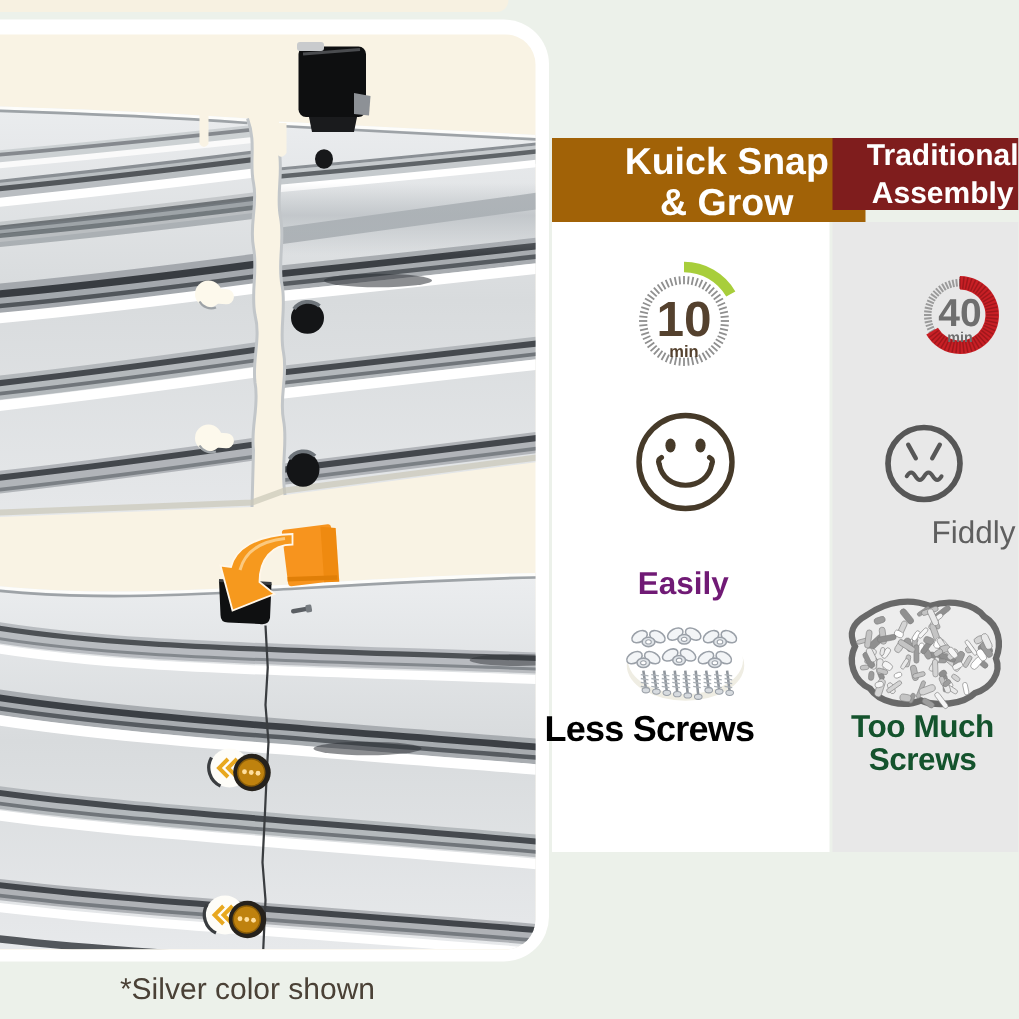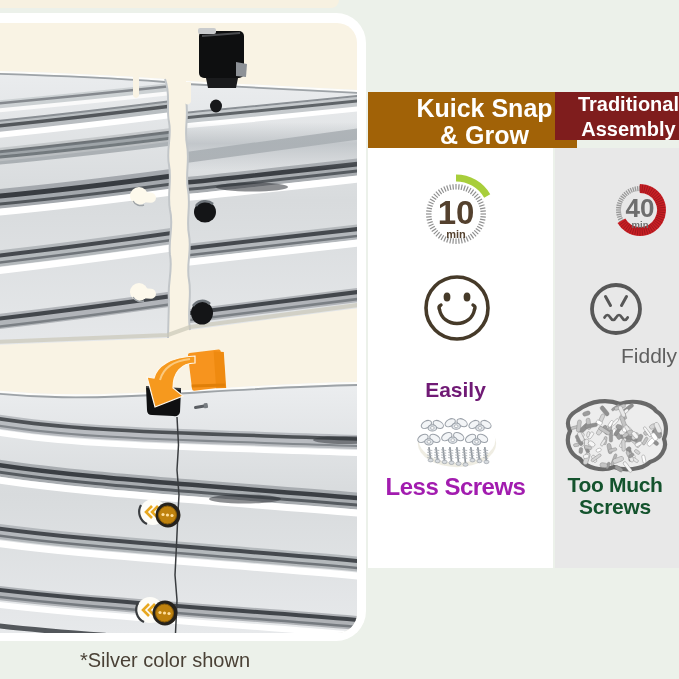--- a/index.html
+++ b/index.html
@@ -497,21 +497,21 @@
         <line x1="79.6" y1="38" x2="81.6" y2="54" stroke="#8f959c" stroke-width="2"></line>
         <line x1="77.6" y1="41" x2="83.6" y2="42" stroke="#aab0b6" stroke-width="1"></line>
         <line x1="77.6" y1="44" x2="83.6" y2="45" stroke="#aab0b6" stroke-width="1"></line>
         <line x1="77.6" y1="47" x2="83.6" y2="48" stroke="#aab0b6" stroke-width="1"></line>
         <line x1="77.6" y1="50" x2="83.6" y2="51" stroke="#aab0b6" stroke-width="1"></line>
         <ellipse cx="81.6" cy="55" rx="3" ry="2" fill="#d7dbdf" stroke="#9aa0a8" stroke-width="0.8"></ellipse>
       </g>
 </svg>
 </div>
 
-<div class="abs" style="left:363px;top:473px;width:185px;text-align:center;font-size:24px;letter-spacing:-0.5px;font-weight:bold;color:#a21caf;">Less Screws</div>
+<div class="abs" style="left:363px;top:473px;width:185px;text-align:left;font-size:24px;letter-spacing:-0.5px;font-weight:bold;color:#000000;">Less Screws</div>
 
 <div class="abs" style="left:561px;top:396px;width:110px;height:82px;">
 <svg width="110" height="82" viewBox="0 0 110 82">
 <g transform="translate(55,41)">
 <path id="blob" d="M -38,-27 C -24,-37 -8,-38 4,-33 C 18,-38 34,-34 40,-26 C 50,-20 52,-8 48,2 C 52,12 44,22 34,25 C 26,33 8,34 -2,30 C -14,35 -30,31 -36,22 C -47,17 -51,4 -46,-6 C -51,-16 -47,-22 -38,-27 Z" fill="#ededed" stroke="#696969" stroke-width="4.2"></path>
 <g id="pilebits">
 <rect x="-39.6" y="2.6" width="10.3" height="2.8" rx="1.4" fill="#c4c4c4" stroke="#7e7e7e" stroke-width="0.4" transform="rotate(2.0 -34.5 4.0)"></rect>
 <rect x="-38.6" y="0.5" width="8.7" height="4.5" rx="2.2" fill="#ffffff" stroke="#7e7e7e" stroke-width="0.4" transform="rotate(41.0 -34.3 2.7)"></rect>
 <rect x="-12.3" y="-10.8" width="8.5" height="2.9" rx="1.4" fill="#ffffff" stroke="#7e7e7e" stroke-width="0.4" transform="rotate(163.0 -8.1 -9.4)"></rect>
 <rect x="-20.7" y="-8.3" width="9.1" height="4.4" rx="2.2" fill="#d4d4d4" stroke="#7e7e7e" stroke-width="0.4" transform="rotate(123.0 -16.1 -6.1)"></rect>

